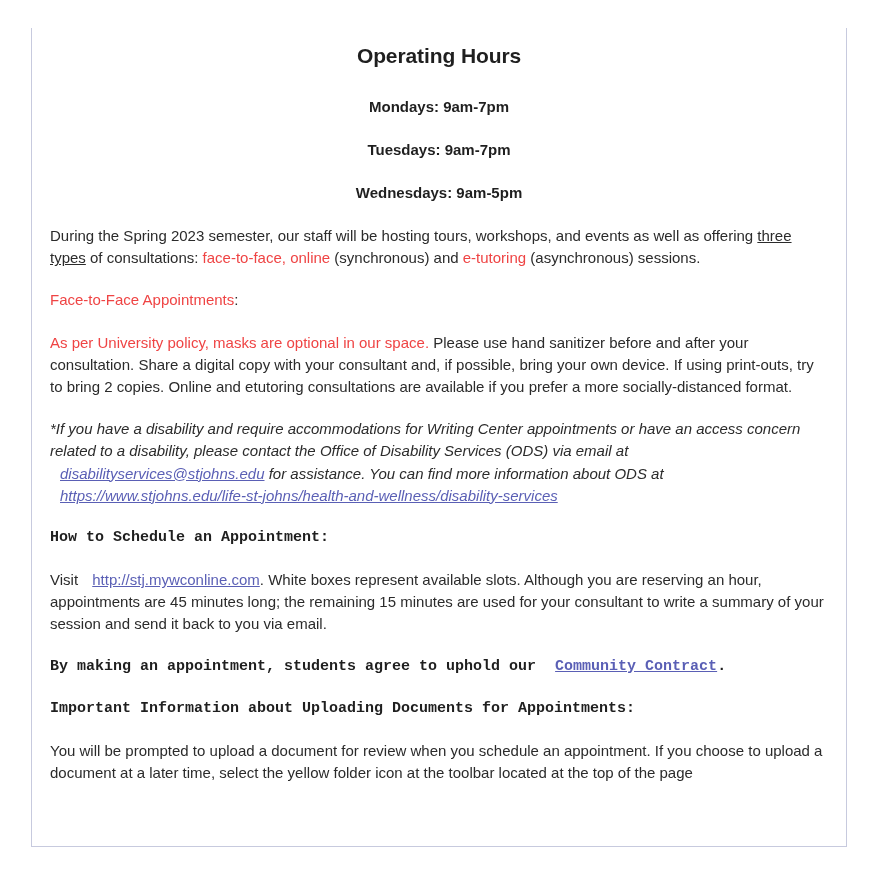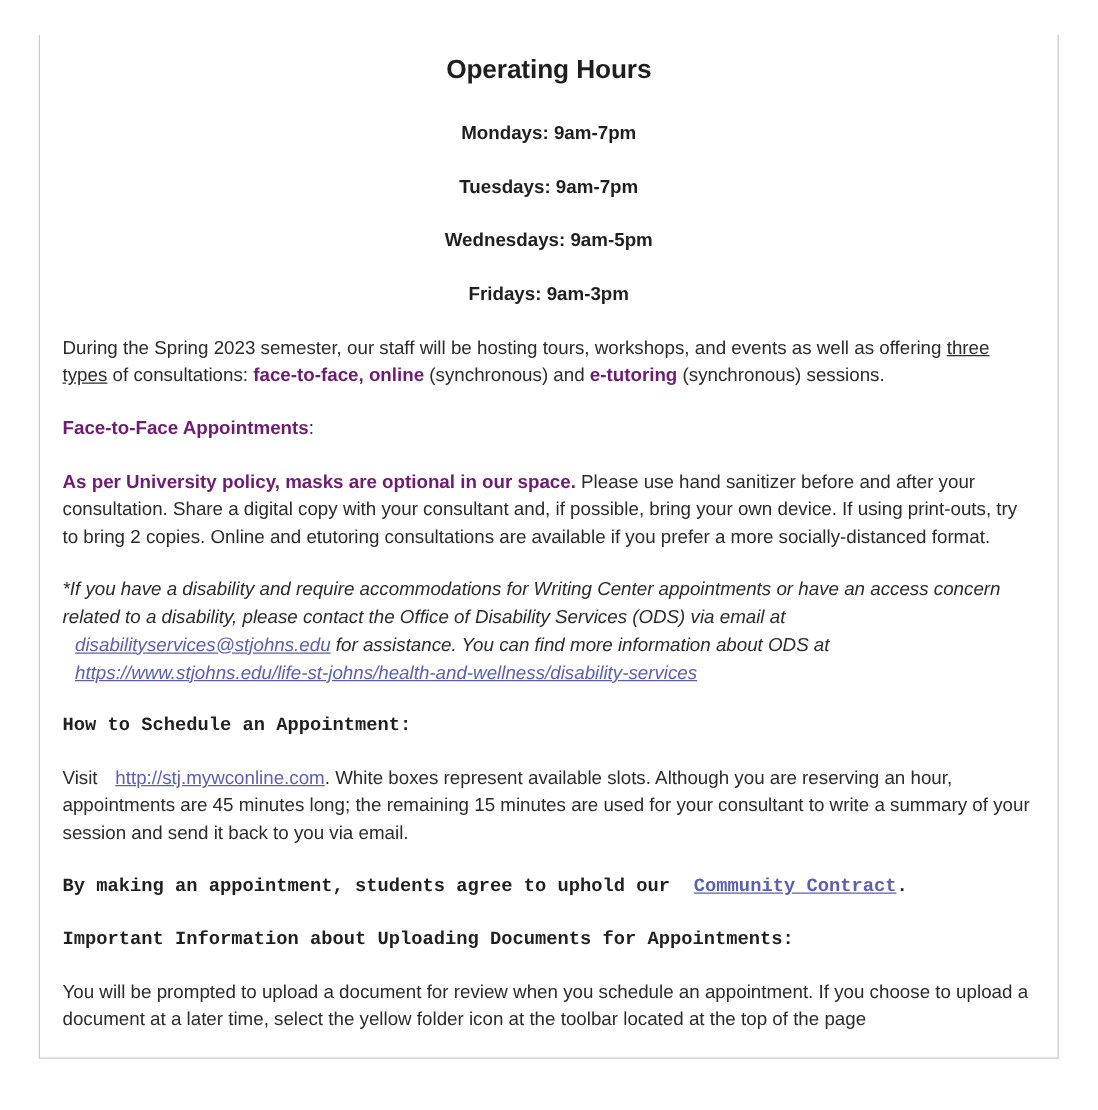--- a/index.html
+++ b/index.html
@@ -62,21 +62,21 @@
   .para.lead { margin-top: 24px; }
   .para.italic {
     font-style: italic;
     color: #2b2b2b;
   }
   .para.bold-head {
     font-weight: bold;
     color: #1f1f1f;
     font-family: Liberation Mono, monospace;
   }
-  b, strong { font-weight: bold; color: #701a75; }
+  b, strong { font-weight: normal; color: #ef4444; }
   .u-plain {
     text-decoration: underline;
     text-decoration-color: #2b2b2b;
   }
   a.link {
     color: #5a5fb5;
     text-decoration: underline;
     text-decoration-color: #5a5fb5;
     margin-left: 10px;
   }
@@ -94,23 +94,22 @@
 
 <div id="page">
   <div id="panel">
     <div id="inner">
 
       <h1 class="doc-title">Operating Hours</h1>
 
       <p class="hours-line first">Mondays: 9am-7pm</p>
       <p class="hours-line">Tuesdays: 9am-7pm</p>
       <p class="hours-line">Wednesdays: 9am-5pm</p>
-      <p class="hours-line">Fridays: 9am-3pm</p>
 
-      <p class="para lead"><span>During the Spring 2023 semester, our staff will be hosting tours, workshops, and events as well as offering </span><span class="u-plain">three types</span><span> of consultations: </span><b>face-to-face, online</b><span> (synchronous) and </span><b>e-tutoring</b><span> (synchronous) sessions.</span></p>
+      <p class="para lead"><span>During the Spring 2023 semester, our staff will be hosting tours, workshops, and events as well as offering </span><span class="u-plain">three types</span><span> of consultations: </span><b>face-to-face, online</b><span> (synchronous) and </span><b>e-tutoring</b><span> (asynchronous) sessions.</span></p>
 
       <p class="para"><b>Face-to-Face Appointments</b><span>:</span></p>
 
       <p class="para"><b>As per University policy, masks are optional in our space.</b><span> Please use hand sanitizer before and after your consultation. Share a digital copy with your consultant and, if possible, bring your own device. If using print-outs, try to bring 2 copies. Online and etutoring consultations are available if you prefer a more socially-distanced format.</span></p>
 
       <p class="para italic"><span>*If you have a disability and require accommodations for Writing Center appointments or have an access concern related to a disability, please contact the Office of Disability Services (ODS) via email at </span><a class="link italic" href="#">disabilityservices@stjohns.edu</a><span> for assistance.  You can find more information about ODS at </span><a class="link italic" href="#">https://www.stjohns.edu/life-st-johns/health-and-wellness/disability-services</a></p>
 
       <p class="para bold-head">How to Schedule an Appointment:</p>
 
       <p class="para"><span>Visit </span><a class="link" href="#">http://stj.mywconline.com</a><span>. White boxes represent available slots. Although you are reserving an hour, appointments are 45 minutes long; the remaining 15 minutes are used for your consultant to write a summary of your session and send it back to you via email.</span></p>

